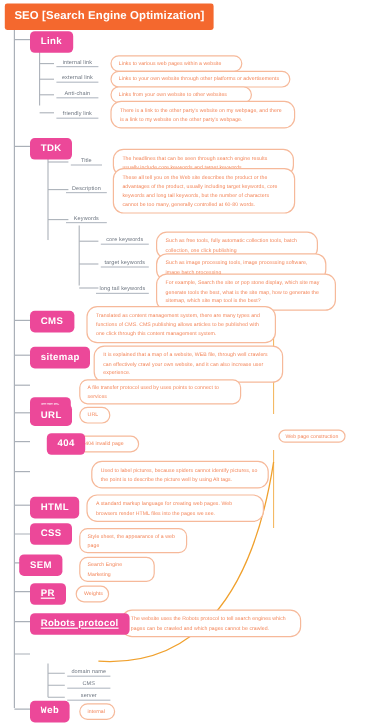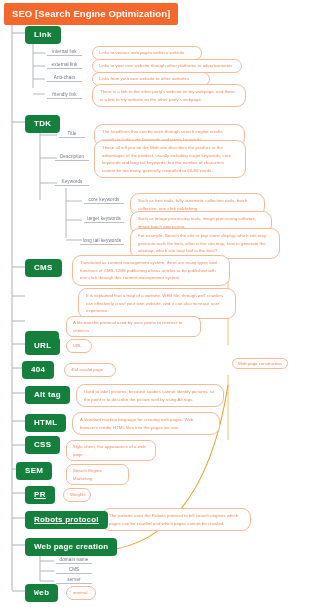--- a/index.html
+++ b/index.html
@@ -23,21 +23,21 @@
     letter-spacing:.1px;
     padding:5px 8px 6px 8px;
     border-radius:2px;
     white-space:nowrap;
     z-index:5;
   }
 
   
   .l1{
     position:absolute;
-    background:#15803d;
+    background:#ec4899;
     color:#ffffff;
     font-weight:bold;
     font-size:8px;
     letter-spacing:.3px;
     padding:4px 9px 5px 9px;
     border-radius:4px;
     white-space:nowrap;
     z-index:4;
     box-sizing:border-box;
   }
@@ -167,50 +167,49 @@
 
   <div class="l2" style="left:84px;top:216px;width:40px;text-align:center;">target keywords</div>
   <div class="note" style="left:130px;top:211px;width:142px;">Such as image processing tools, image processing software, image batch processing</div>
 
   <div class="l2" style="left:80px;top:238px;width:44px;text-align:center;">long tail keywords</div>
   <div class="note" style="left:130px;top:228px;width:150px;">For example, Search the site or pop stone display, which site may generate tools the best, what is the site map, how to generate the sitemap, which site map tool is the best?</div>
 
   <div class="l1" style="left:25px;top:259px;">CMS</div>
   <div class="note" style="left:72px;top:255px;width:158px;">Translated as content management system, there are many types and functions of CMS. CMS publishing allows articles to be published with one click through this content management system.</div>
 
+  <div class="l1" style="left:25px;top:289px;">sitemap</div>
   <div class="note" style="left:78px;top:288px;width:158px;">It is explained that a map of a website, WEB file, through well crawlers can effectively crawl your own website, and it can also increase user experience.</div>
 
   <div class="l1" style="left:25px;top:331px;">FTP</div>
   <div class="note tiny" style="left:66px;top:316px;width:135px;">A file transfer protocol used by uses points to connect to services</div>
 
   <div class="l1" style="left:25px;top:337px;">URL</div>
   <div class="note tiny" style="left:66px;top:339px;width:26px;">URL</div>
 
-  <div class="l1" style="left:22px;top:361px;">404</div>
+  <div class="l1" style="left:39px;top:361px;">404</div>
   <div class="note tiny" style="left:64px;top:363px;width:52px;">404 invalid page</div>
 
-  <div class="l1" style="left:25px;top:386px;">Alt tag</div>
   <div class="note" style="left:76px;top:384px;width:148px;">Used to label pictures, because spiders cannot identify pictures, so the point is to describe the picture well by using Alt tags.</div>
 
   <div class="l1" style="left:25px;top:414px;">HTML</div>
   <div class="note" style="left:72px;top:412px;width:148px;">A standard markup language for creating web pages. Web browsers render HTML files into the pages we see.</div>
 
   <div class="l1" style="left:25px;top:436px;">CSS</div>
   <div class="note tiny" style="left:66px;top:440px;width:90px;">Style sheet, the appearance of a web page</div>
 
   <div class="l1" style="left:16px;top:462px;">SEM</div>
   <div class="note tiny" style="left:66px;top:464px;width:63px;">Search Engine Marketing</div>
 
   <div class="l1" style="left:25px;top:486px;text-decoration:underline;">PR</div>
   <div class="note tiny" style="left:63px;top:488px;width:28px;">Weights</div>
 
   <div class="l1 wide" style="left:25px;top:511px;text-decoration:underline;">Robots protocol</div>
   <div class="note" style="left:101px;top:508px;width:150px;">The website uses the Robots protocol to tell search engines which pages can be crawled and which pages cannot be crawled.</div>
 
-  <div class="l1 wide" style="left:25px;top:538px;">Web page creation</div>
   <div class="l2" style="left:56px;top:557px;width:36px;text-align:center;">domain name</div>
   <div class="l2" style="left:56px;top:567px;width:36px;text-align:center;">CMS</div>
   <div class="l2" style="left:56px;top:577px;width:36px;text-align:center;">server</div>
 
   <div class="l1" style="left:25px;top:584px;font-family:Liberation Mono, monospace;">Web</div>
   <div class="note tiny" style="left:66px;top:586px;width:30px;">internal</div>
 
   <div class="sidelabel" style="left:232px;top:358px;">Web page construction</div>
 
 </div>

